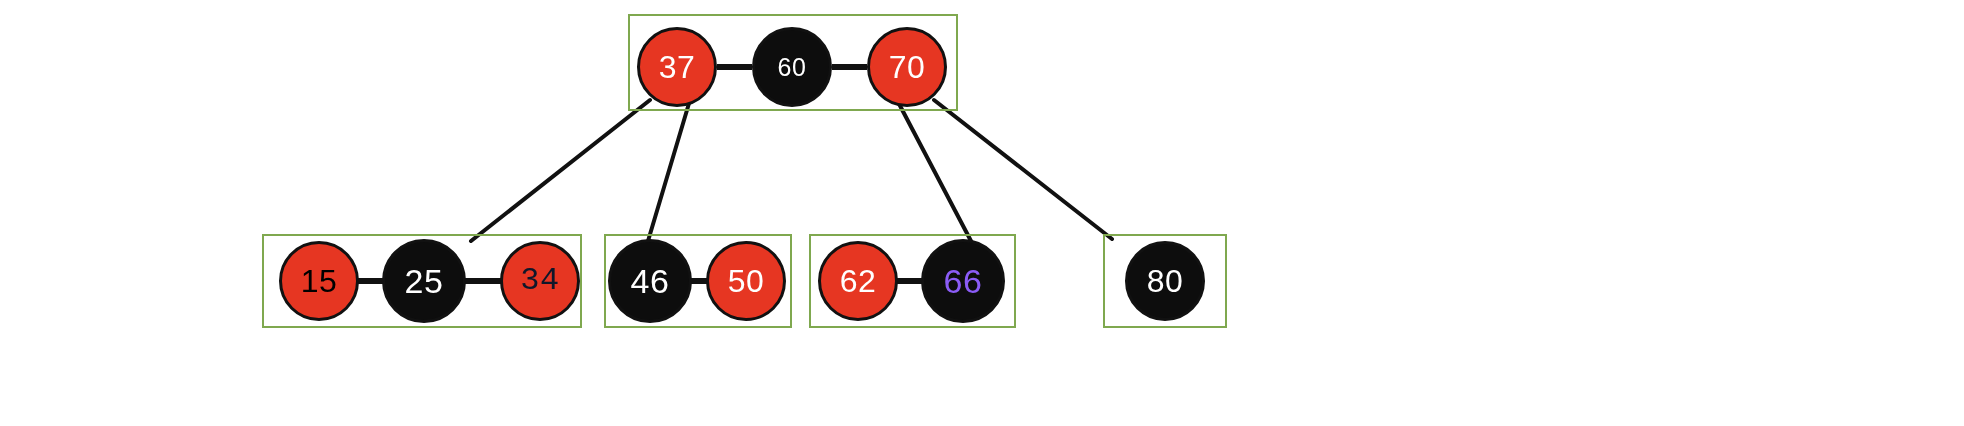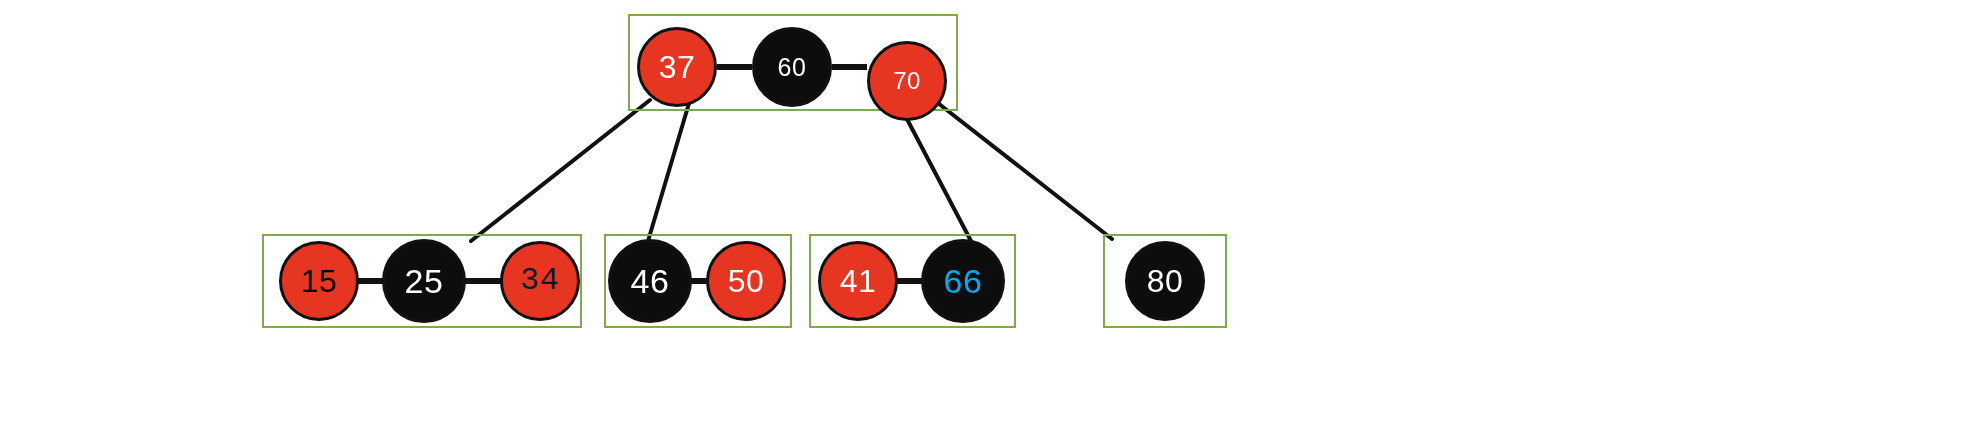--- a/index.html
+++ b/index.html
@@ -78,21 +78,21 @@
   <div id="groups-layer">
       <div class="group-box" style="left: 628px; top: 14px; width: 330px; height: 97px; border-color: rgb(127, 168, 79);"></div>
       <div class="sibling-link" style="left: 717px; top: 64px; width: 35px; height: 6px; background: rgb(17, 17, 17);"></div>
       <div class="sibling-link" style="left: 832px; top: 64px; width: 35px; height: 6px; background: rgb(17, 17, 17);"></div>
       <div class="node red" style="left: 637px; top: 27px; width: 80px; height: 80px; background: rgb(230, 54, 34); border-color: rgb(17, 17, 17); font-size: 32px;">
         <span class="node-label" style="color: rgb(255, 255, 255);">37</span>
       </div>
       <div class="node black" style="left: 752px; top: 27px; width: 80px; height: 80px; background: rgb(13, 13, 13); border-color: rgb(17, 17, 17); font-size: 25px;">
         <span class="node-label" style="color: rgb(255, 255, 255);">60</span>
       </div>
-      <div class="node red" style="left: 867px; top: 41px; width: 80px; height: 80px; background: rgb(230, 54, 34); border-color: rgb(17, 17, 17); font-size: 24px;">
+      <div class="node red" style="left: 867px; top: 27px; width: 80px; height: 80px; background: rgb(230, 54, 34); border-color: rgb(17, 17, 17); font-size: 32px;">
         <span class="node-label" style="color: rgb(255, 255, 255);">70</span>
       </div>
       <div class="group-box" style="left: 262px; top: 234px; width: 320px; height: 94px; border-color: rgb(127, 168, 79);"></div>
       <div class="sibling-link" style="left: 358px; top: 278px; width: 26px; height: 6px; background: rgb(17, 17, 17);"></div>
       <div class="sibling-link" style="left: 465px; top: 278px; width: 36px; height: 6px; background: rgb(17, 17, 17);"></div>
       <div class="node red" style="left: 279px; top: 241px; width: 80px; height: 80px; background: rgb(230, 54, 34); border-color: rgb(17, 17, 17); font-size: 32px;">
         <span class="node-label" style="color: #000000;">15</span>
       </div>
       <div class="node black" style="left: 382px; top: 239px; width: 84px; height: 84px; background: rgb(13, 13, 13); border-color: rgb(17, 17, 17); font-size: 34px;">
         <span class="node-label" style="color: rgb(255, 255, 255);">25</span>
@@ -104,24 +104,24 @@
       <div class="sibling-link" style="left: 691px; top: 278px; width: 16px; height: 6px; background: rgb(17, 17, 17);"></div>
       <div class="node black" style="left: 608px; top: 239px; width: 84px; height: 84px; background: rgb(13, 13, 13); border-color: rgb(17, 17, 17); font-size: 34px;">
         <span class="node-label" style="color: rgb(255, 255, 255);">46</span>
       </div>
       <div class="node red" style="left: 706px; top: 241px; width: 80px; height: 80px; background: rgb(230, 54, 34); border-color: rgb(17, 17, 17); font-size: 32px;">
         <span class="node-label" style="color: rgb(255, 255, 255);">50</span>
       </div>
       <div class="group-box" style="left: 809px; top: 234px; width: 207px; height: 94px; border-color: rgb(127, 168, 79);"></div>
       <div class="sibling-link" style="left: 897px; top: 278px; width: 25px; height: 6px; background: rgb(17, 17, 17);"></div>
       <div class="node red" style="left: 818px; top: 241px; width: 80px; height: 80px; background: rgb(230, 54, 34); border-color: rgb(17, 17, 17); font-size: 32px;">
-        <span class="node-label" style="color: rgb(255, 255, 255);">41</span>
+        <span class="node-label" style="color: rgb(255, 255, 255);">62</span>
       </div>
       <div class="node black" style="left: 921px; top: 239px; width: 84px; height: 84px; background: rgb(13, 13, 13); border-color: rgb(17, 17, 17); font-size: 34px;">
-        <span class="node-label" style="color: #0ea5e9;">66</span>
+        <span class="node-label" style="color: #8b5cf6;">66</span>
       </div>
       <div class="group-box" style="left: 1103px; top: 234px; width: 124px; height: 94px; border-color: rgb(127, 168, 79);"></div>
       <div class="node black" style="left: 1125px; top: 241px; width: 80px; height: 80px; background: rgb(13, 13, 13); border-color: rgb(17, 17, 17); font-size: 32px;">
         <span class="node-label" style="color: rgb(255, 255, 255);">80</span>
       </div>
     </div>
 
 </div>
 
 </body></html>

